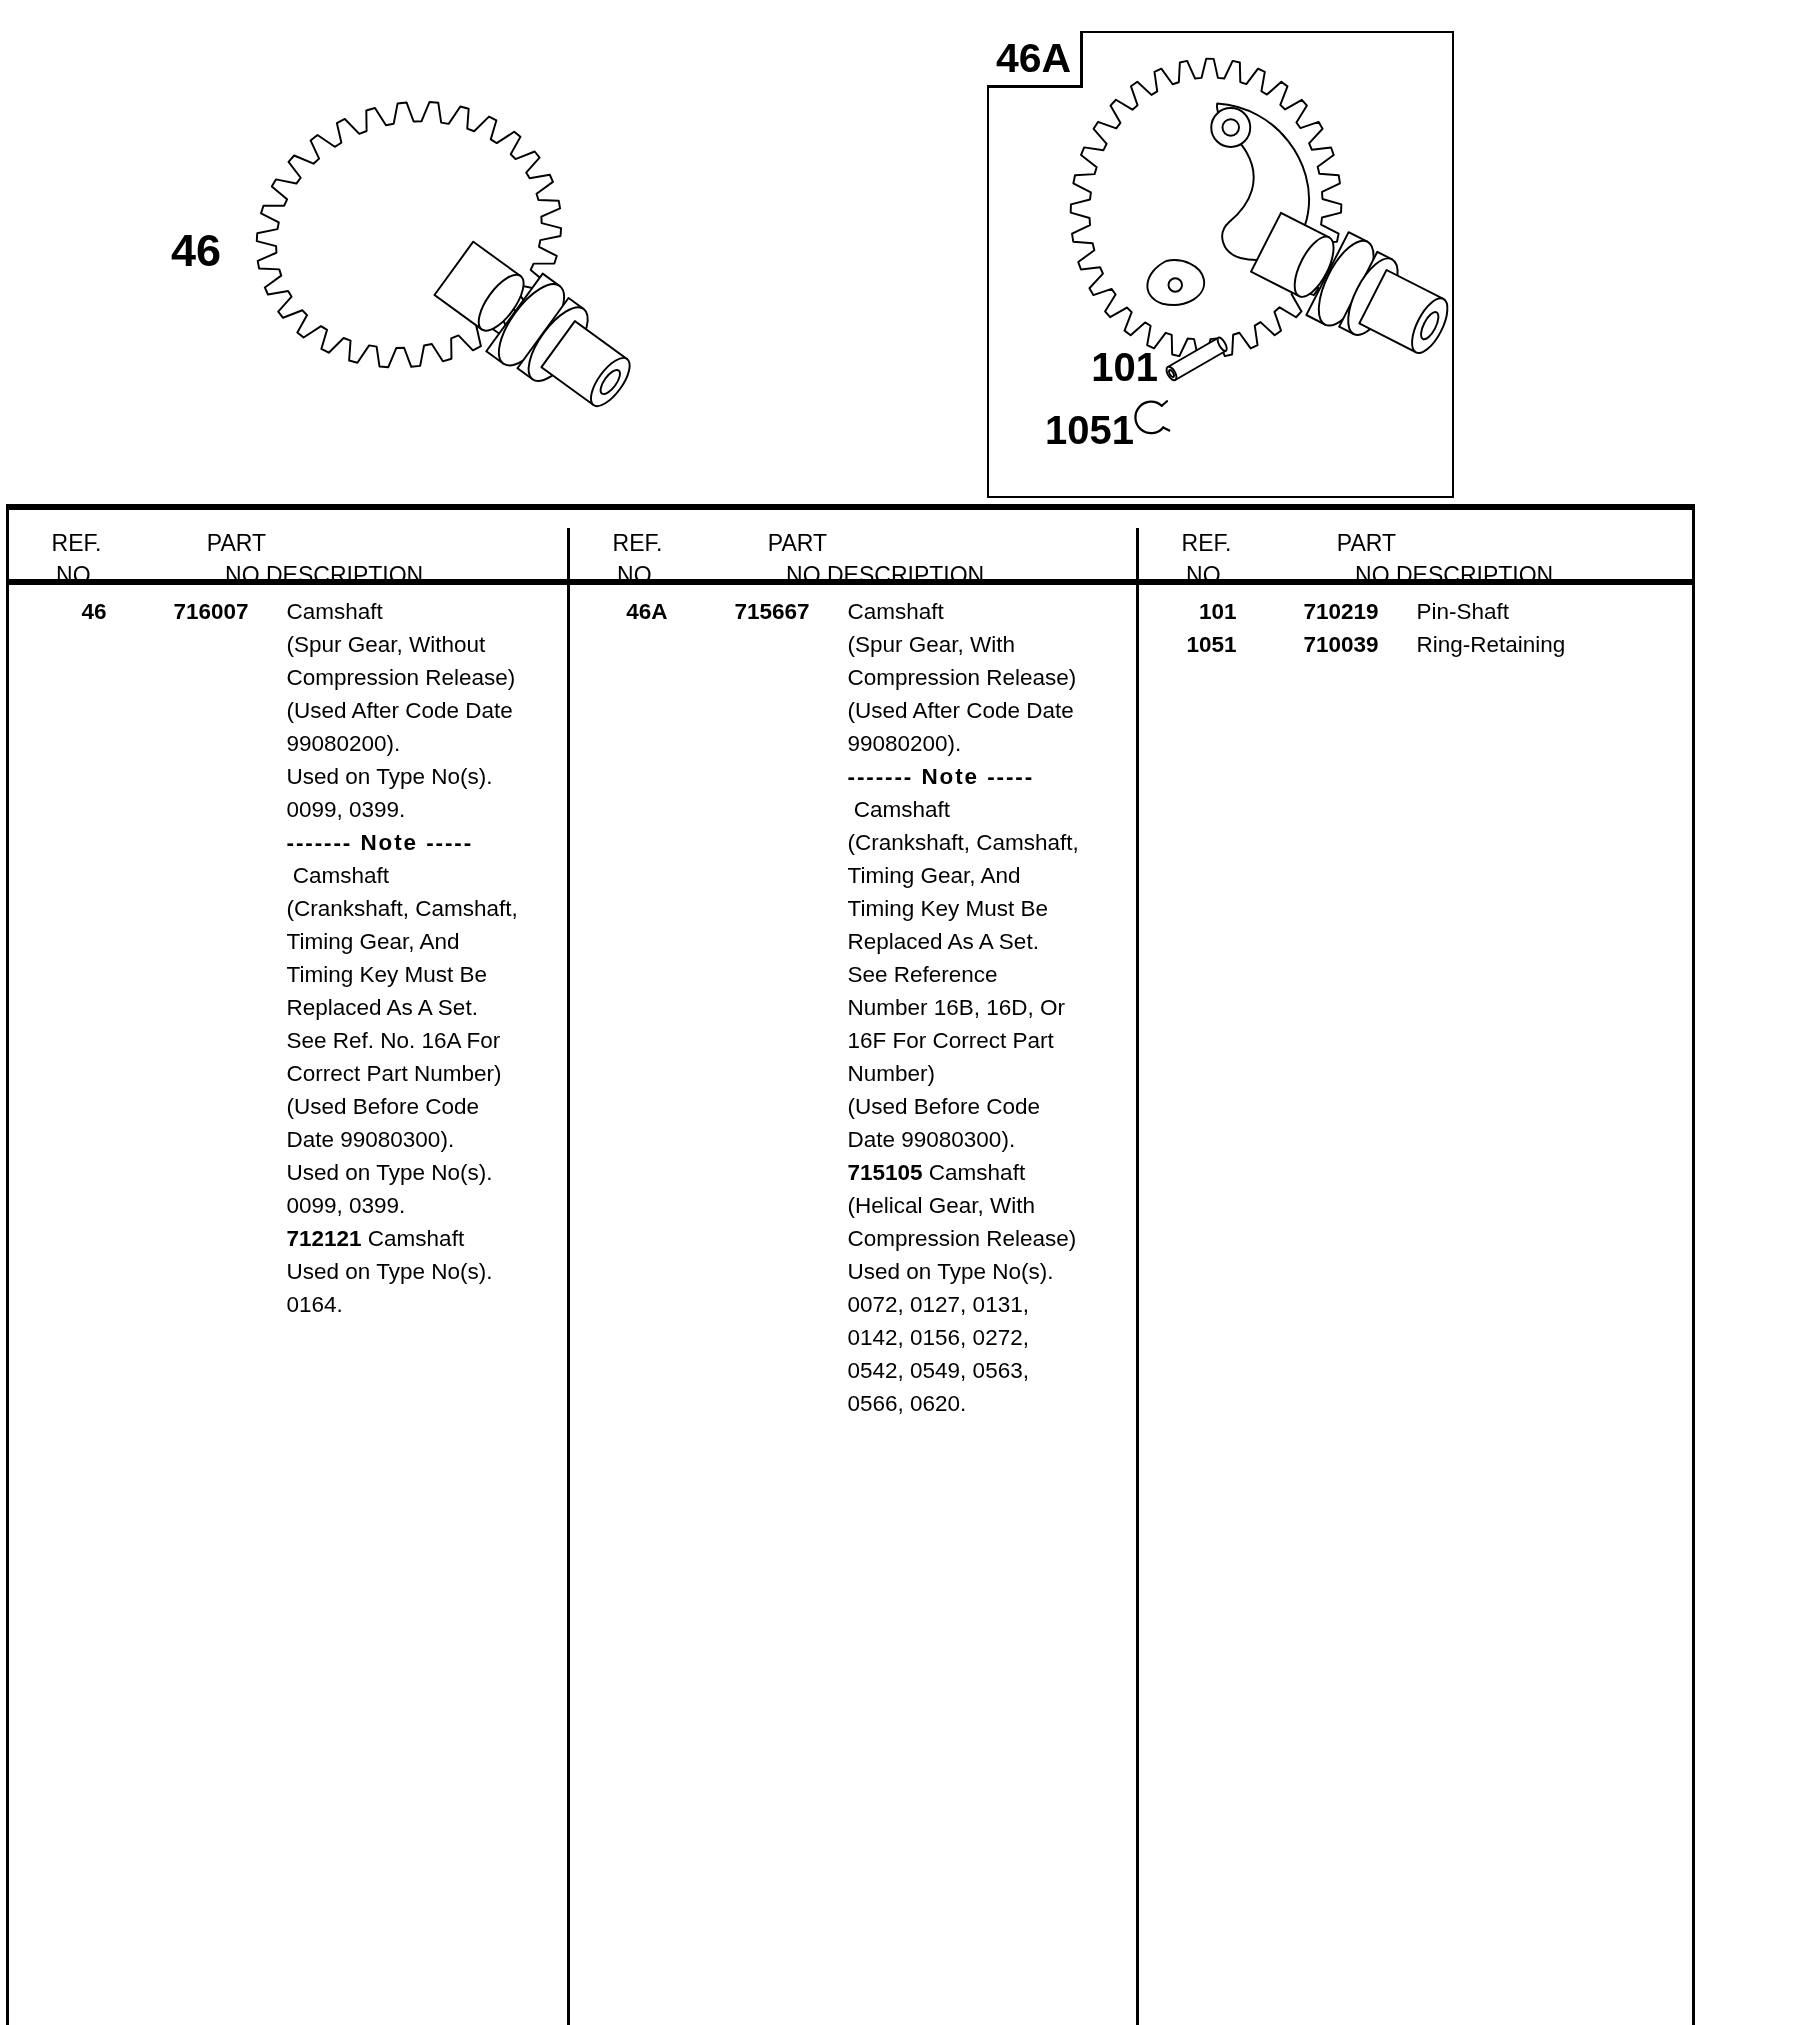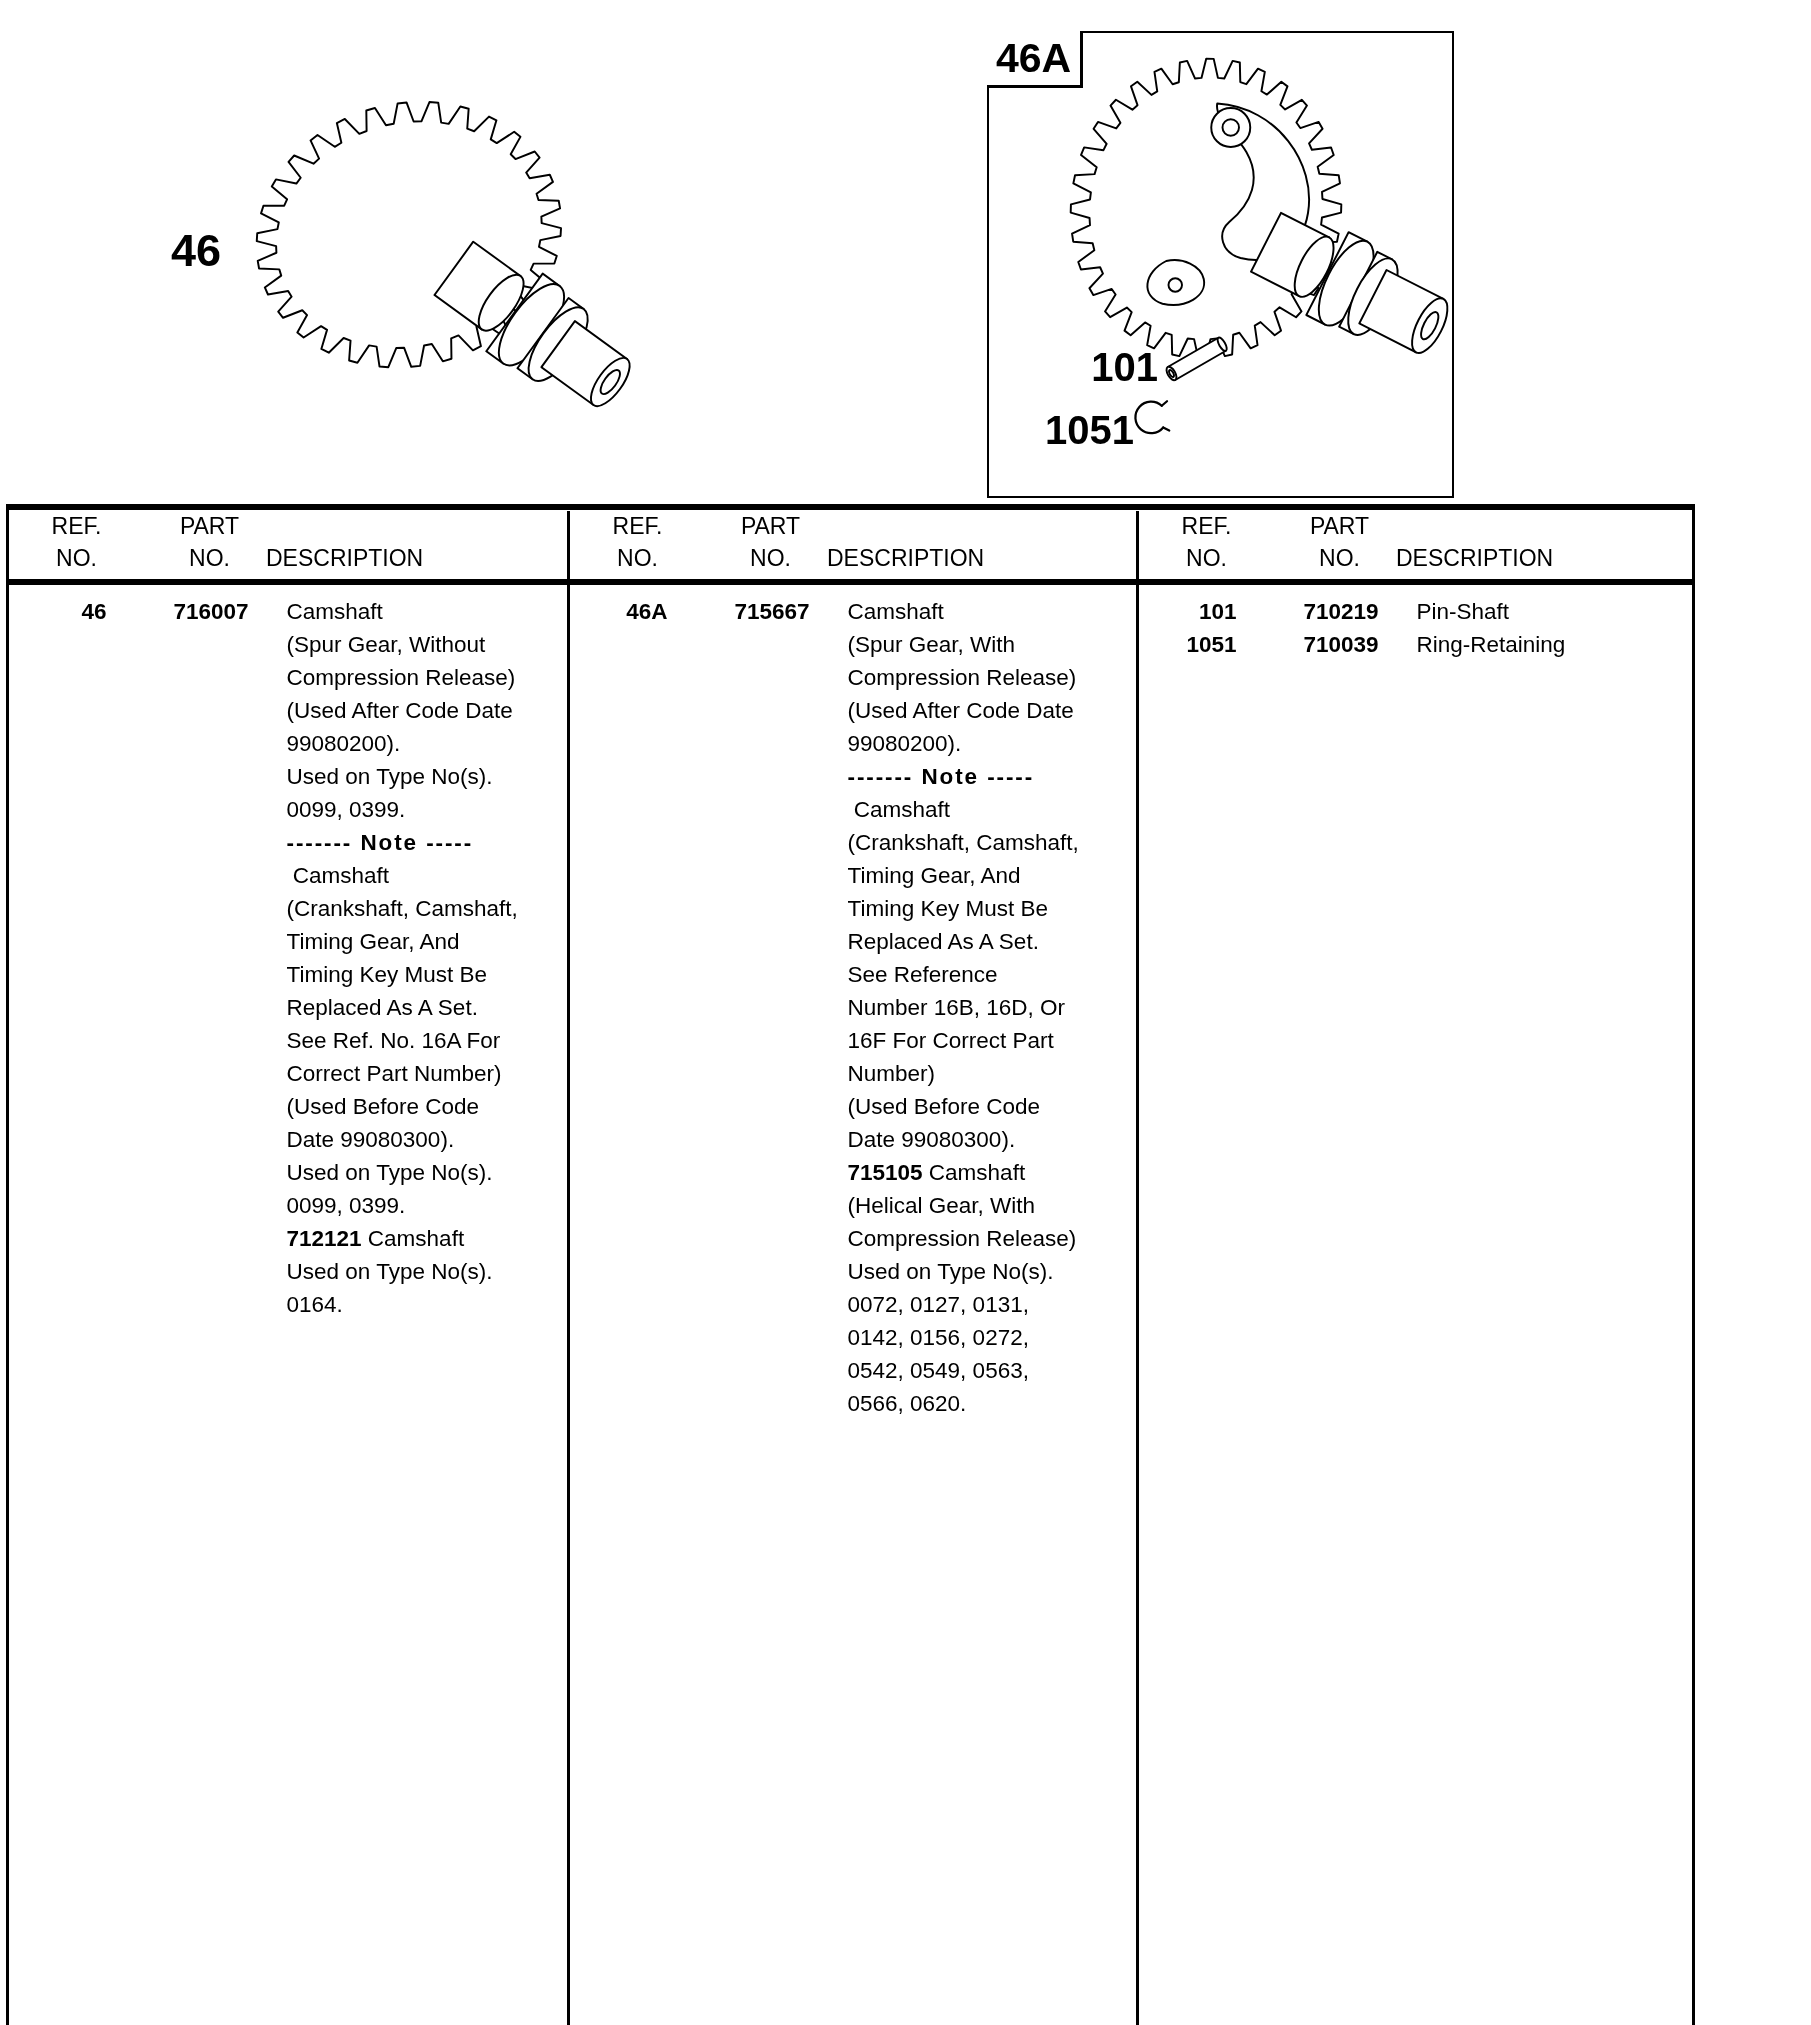--- a/index.html
+++ b/index.html
@@ -11,28 +11,28 @@
   #lblbox-46a{position:absolute;left:987px;top:31px;width:96px;height:57px;border-right:3px solid #000;
               border-bottom:3px solid #000;box-sizing:border-box;display:flex;align-items:center;justify-content:center;
               font-weight:bold;font-size:41px;background:#fff}
   #lbl-101{left:1045px;top:345px;width:113px;text-align:right;font-size:40px}
   #lbl-1051{left:1002px;top:408px;width:132px;text-align:right;font-size:40px}
   .dwg{position:absolute}
   
   #ptable{position:absolute;left:6px;top:504px;width:1689px;height:1521px;box-sizing:border-box;
           border-top:6.8px solid #000;border-left:3px solid #000;border-right:3.8px solid #000;
           display:flex;flex-direction:column;background:#fff}
-  .thead{display:flex;height:75px;box-sizing:border-box;border-bottom:6.8px solid #000;padding-top:1px}
+  .thead{display:flex;height:75px;box-sizing:border-box;border-bottom:6.8px solid #000;padding-top:18px}
   .tbody{flex:1;display:flex;align-items:stretch}
   .w1{width:561px}.w2{width:569px}.w3{flex:1}
   .divr{border-right:3px solid #000}
   .hsec,.bsec{box-sizing:border-box}
   .hsec{display:flex;font-size:23px;line-height:31.5px}
   .h-ref{width:90px;margin-left:22.5px;text-align:center}
-  .h-part{width:113px;margin-left:31.5px;text-align:center}
+  .h-part{width:113px;margin-left:31.5px;text-align:right}
   .h-desc{flex:1;text-align:left;padding-right:10.5px}
   .bsec{padding-top:9.8px}
   .prow{display:flex;align-items:flex-start;padding-left:22.5px;font-size:22.5px;line-height:33px}
   .c-ref{width:75px;text-align:right;font-weight:bold}
   .c-part{margin-left:67px;width:113px;font-weight:bold}
   .c-desc{flex:1;}
   .dline{white-space:pre-wrap}
   .b{font-weight:bold}
   .noteline{letter-spacing:1.9px}
 </style>

